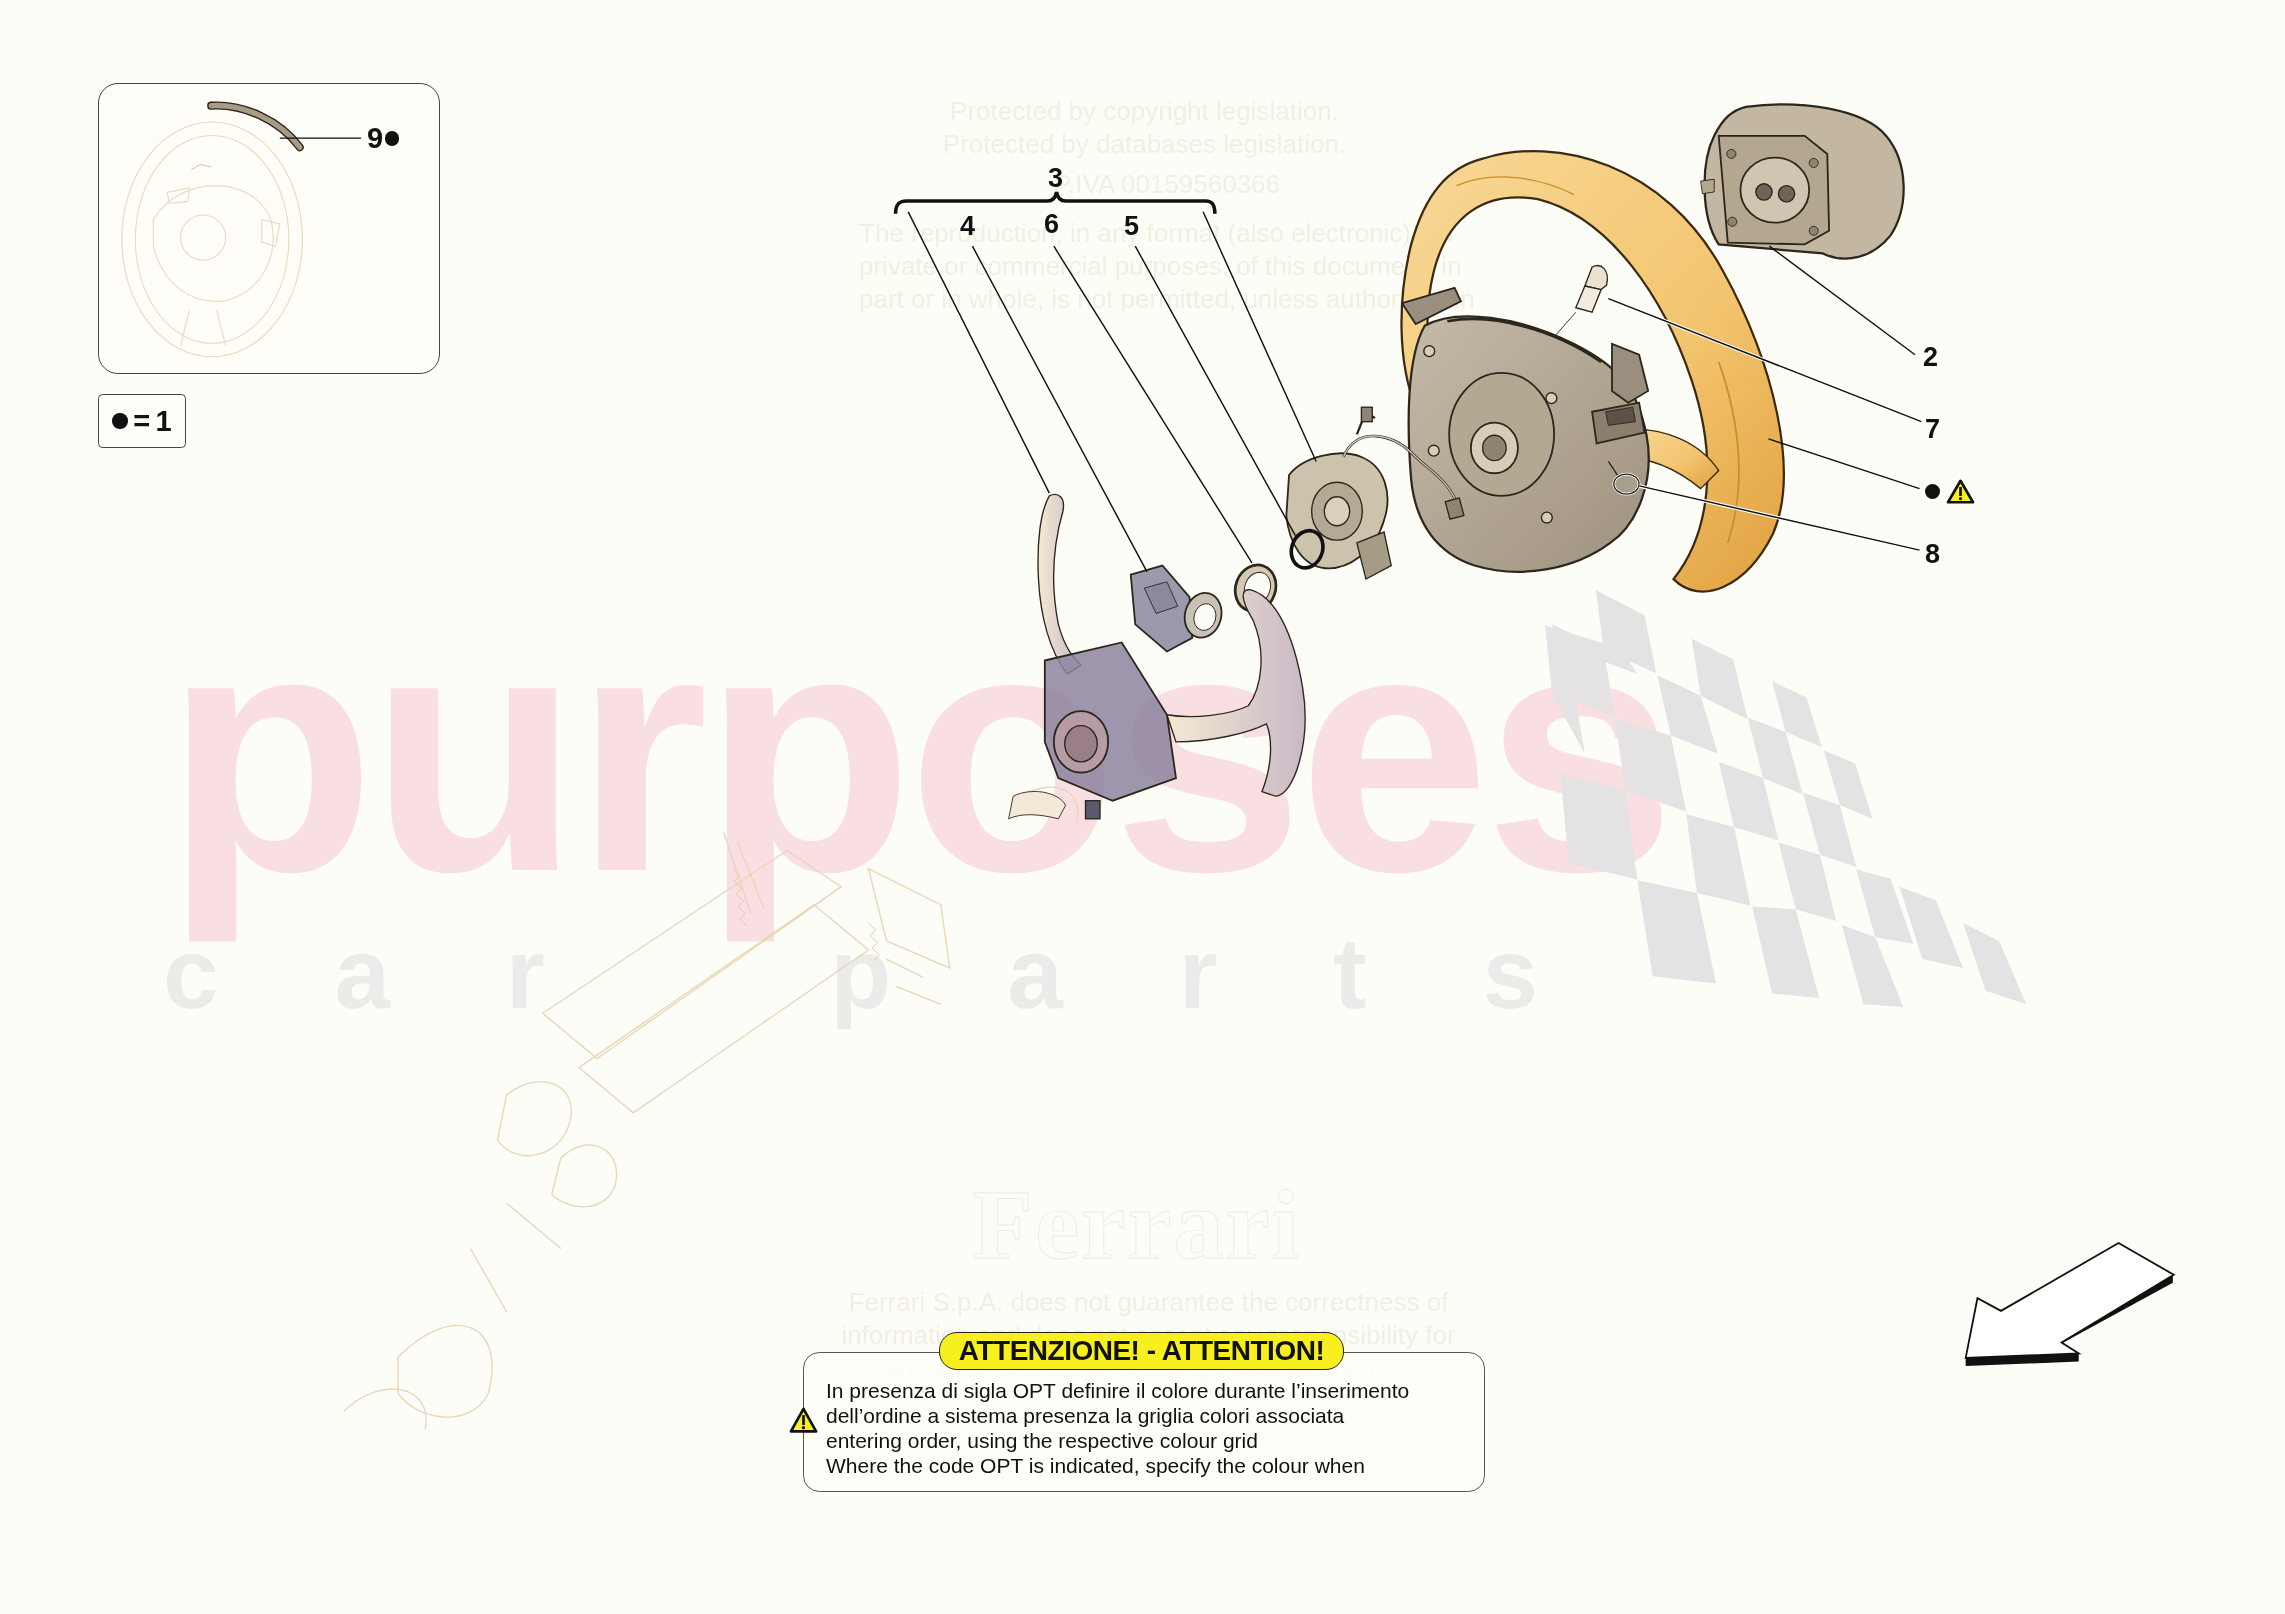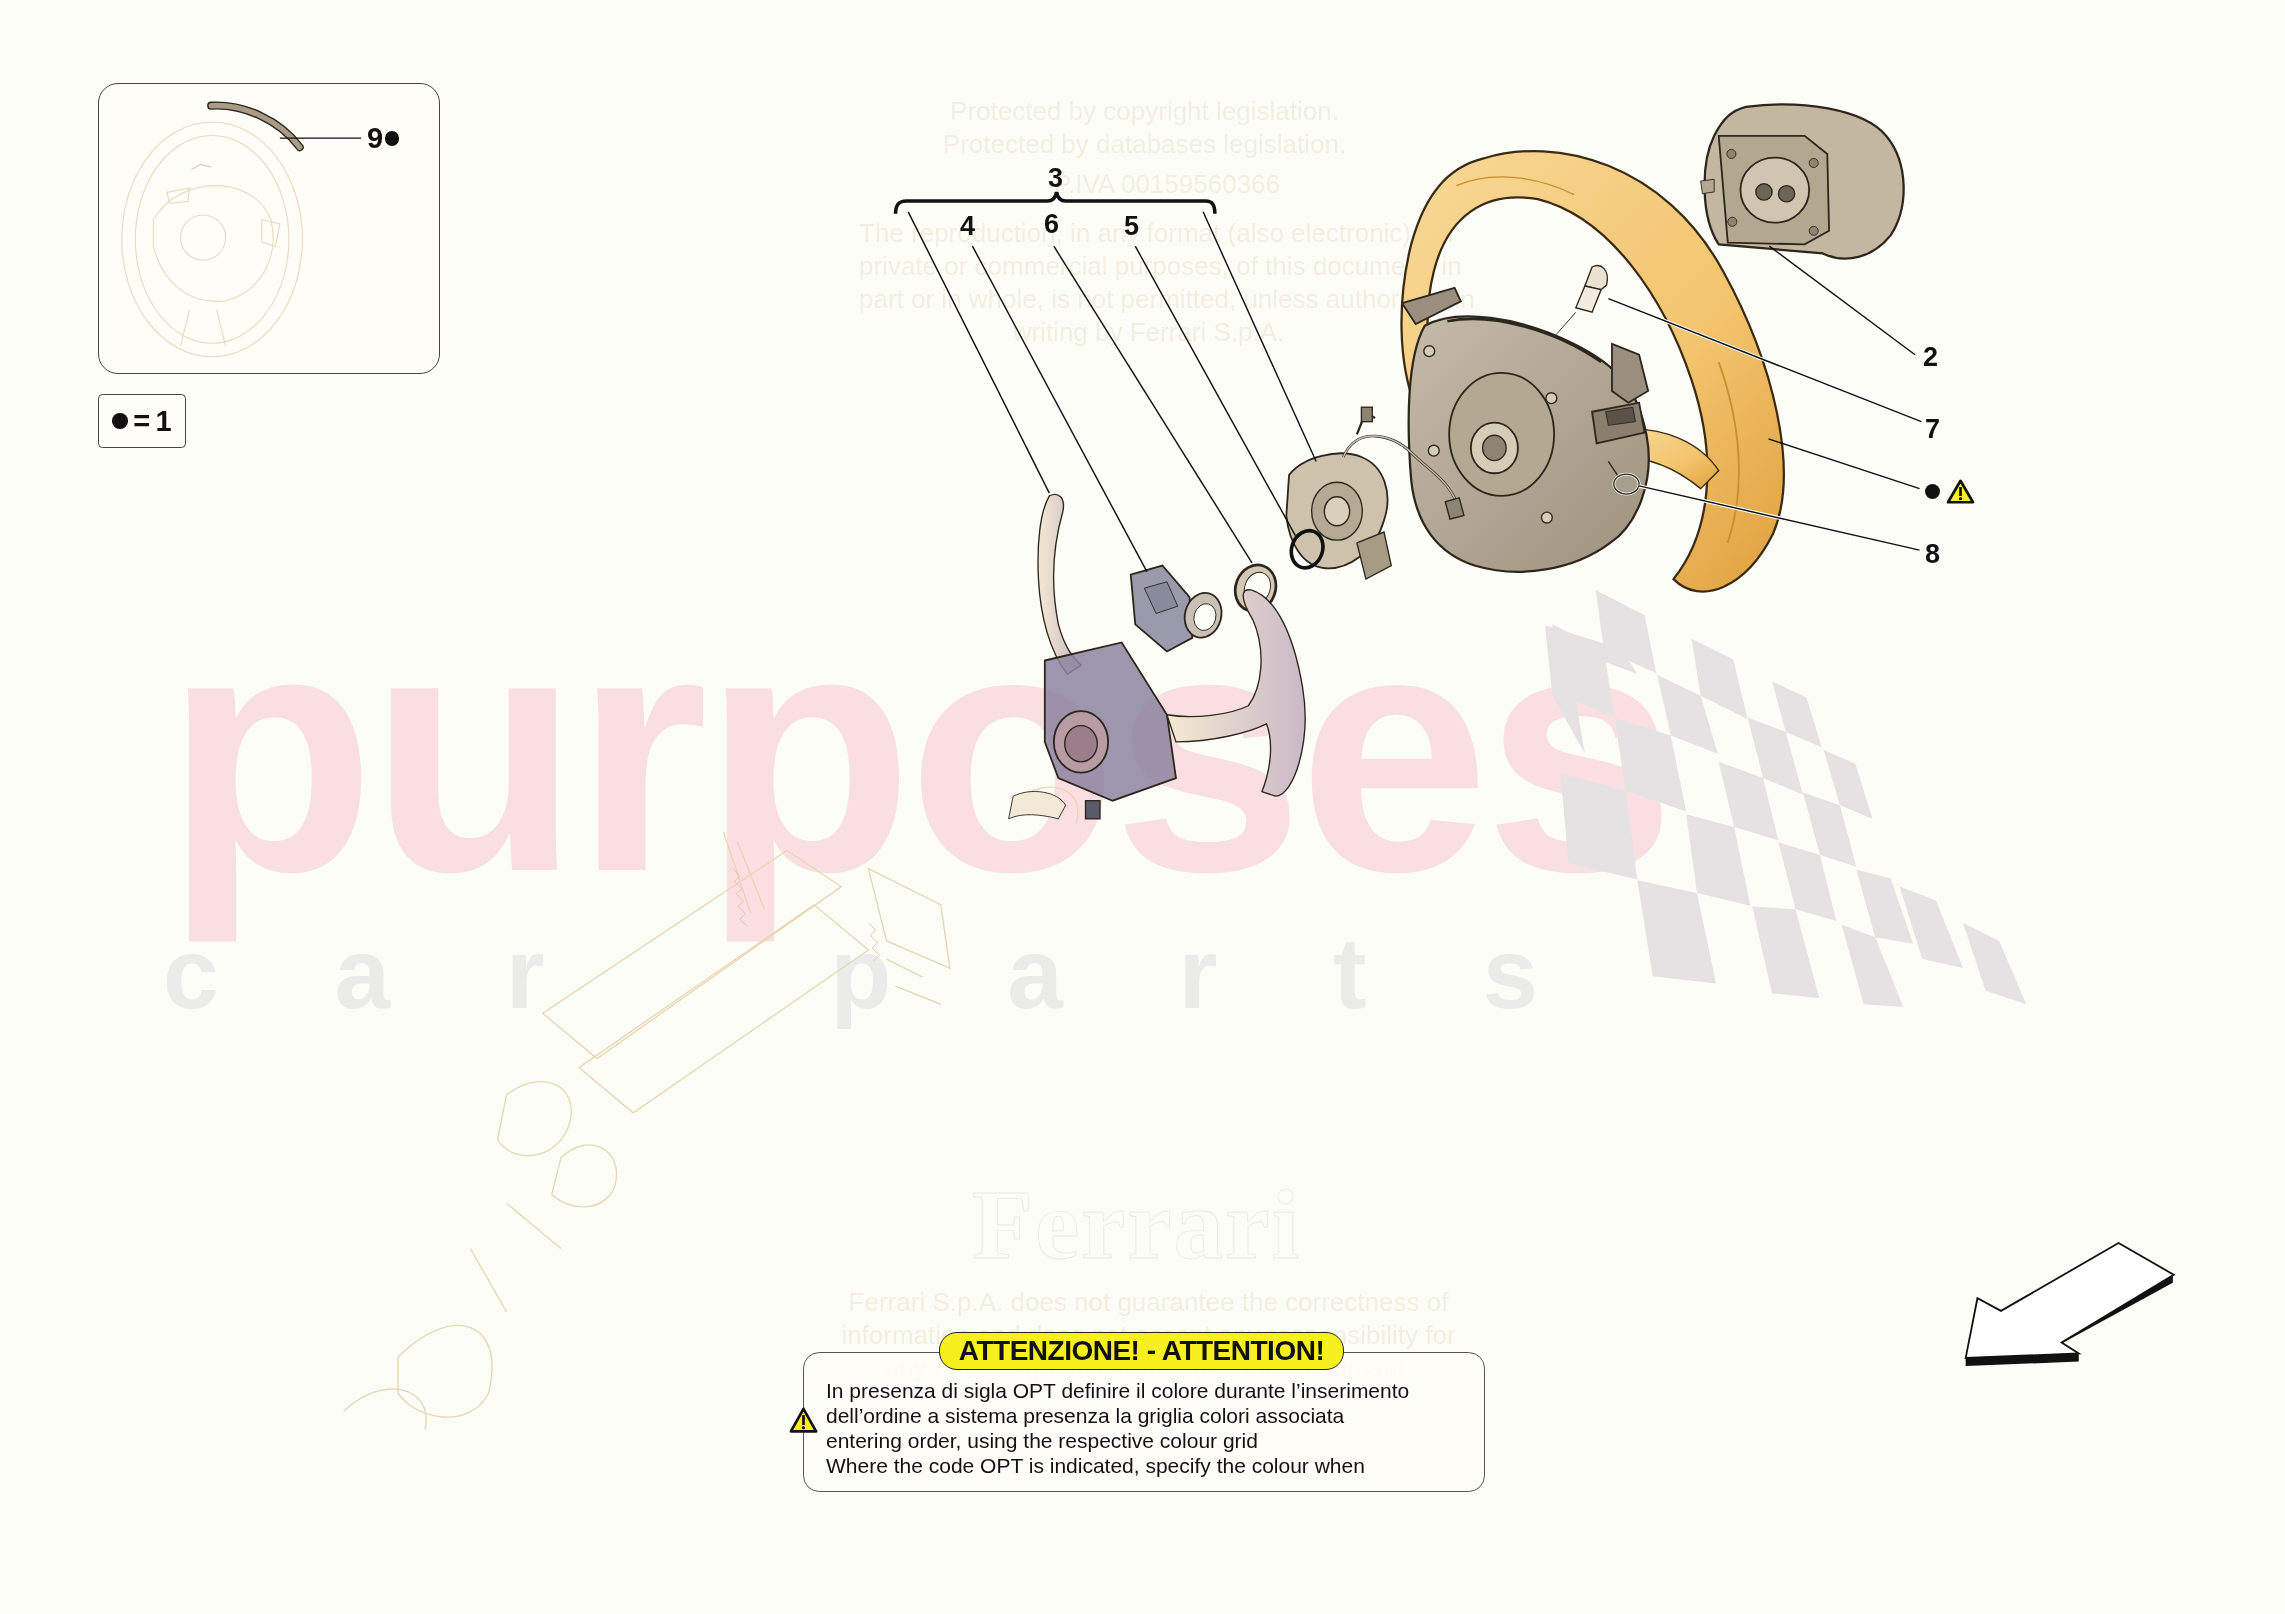--- a/index.html
+++ b/index.html
@@ -89,21 +89,20 @@
 
 <div class="wm-copy" style="left:932px; top:95px; width:425px;">
   <div>Protected by copyright legislation.</div>
   <div>Protected by databases legislation.</div>
 </div>
 <div class="wm-copy" style="left:1013px; top:168px; width:308px;">P.IVA 00159560366</div>
 <div class="wm-copy" style="left:859px; top:217px; width:579px;">
   <div>The reproduction, in any format (also electronic), for</div>
   <div>private or commercial purposes, of this document, in</div>
   <div>part or in whole, is not permitted, unless authorized in</div>
-  <div>writing by Ferrari S.p.A.</div>
 </div>
 <div class="wm-ferrari">Ferrari</div>
 <div class="wm-copy" style="left:841px; top:1286px; width:615px;">
   <div>Ferrari S.p.A. does not guarantee the correctness of</div>
   <div>information and does not accept any responsibility for</div>
   <div>any error of graphic drawing in this document.</div>
 </div>
 
 <svg class="layer" width="2285" height="1615" viewBox="0 0 2526 1785">
   <g fill="#e4e2e2">

